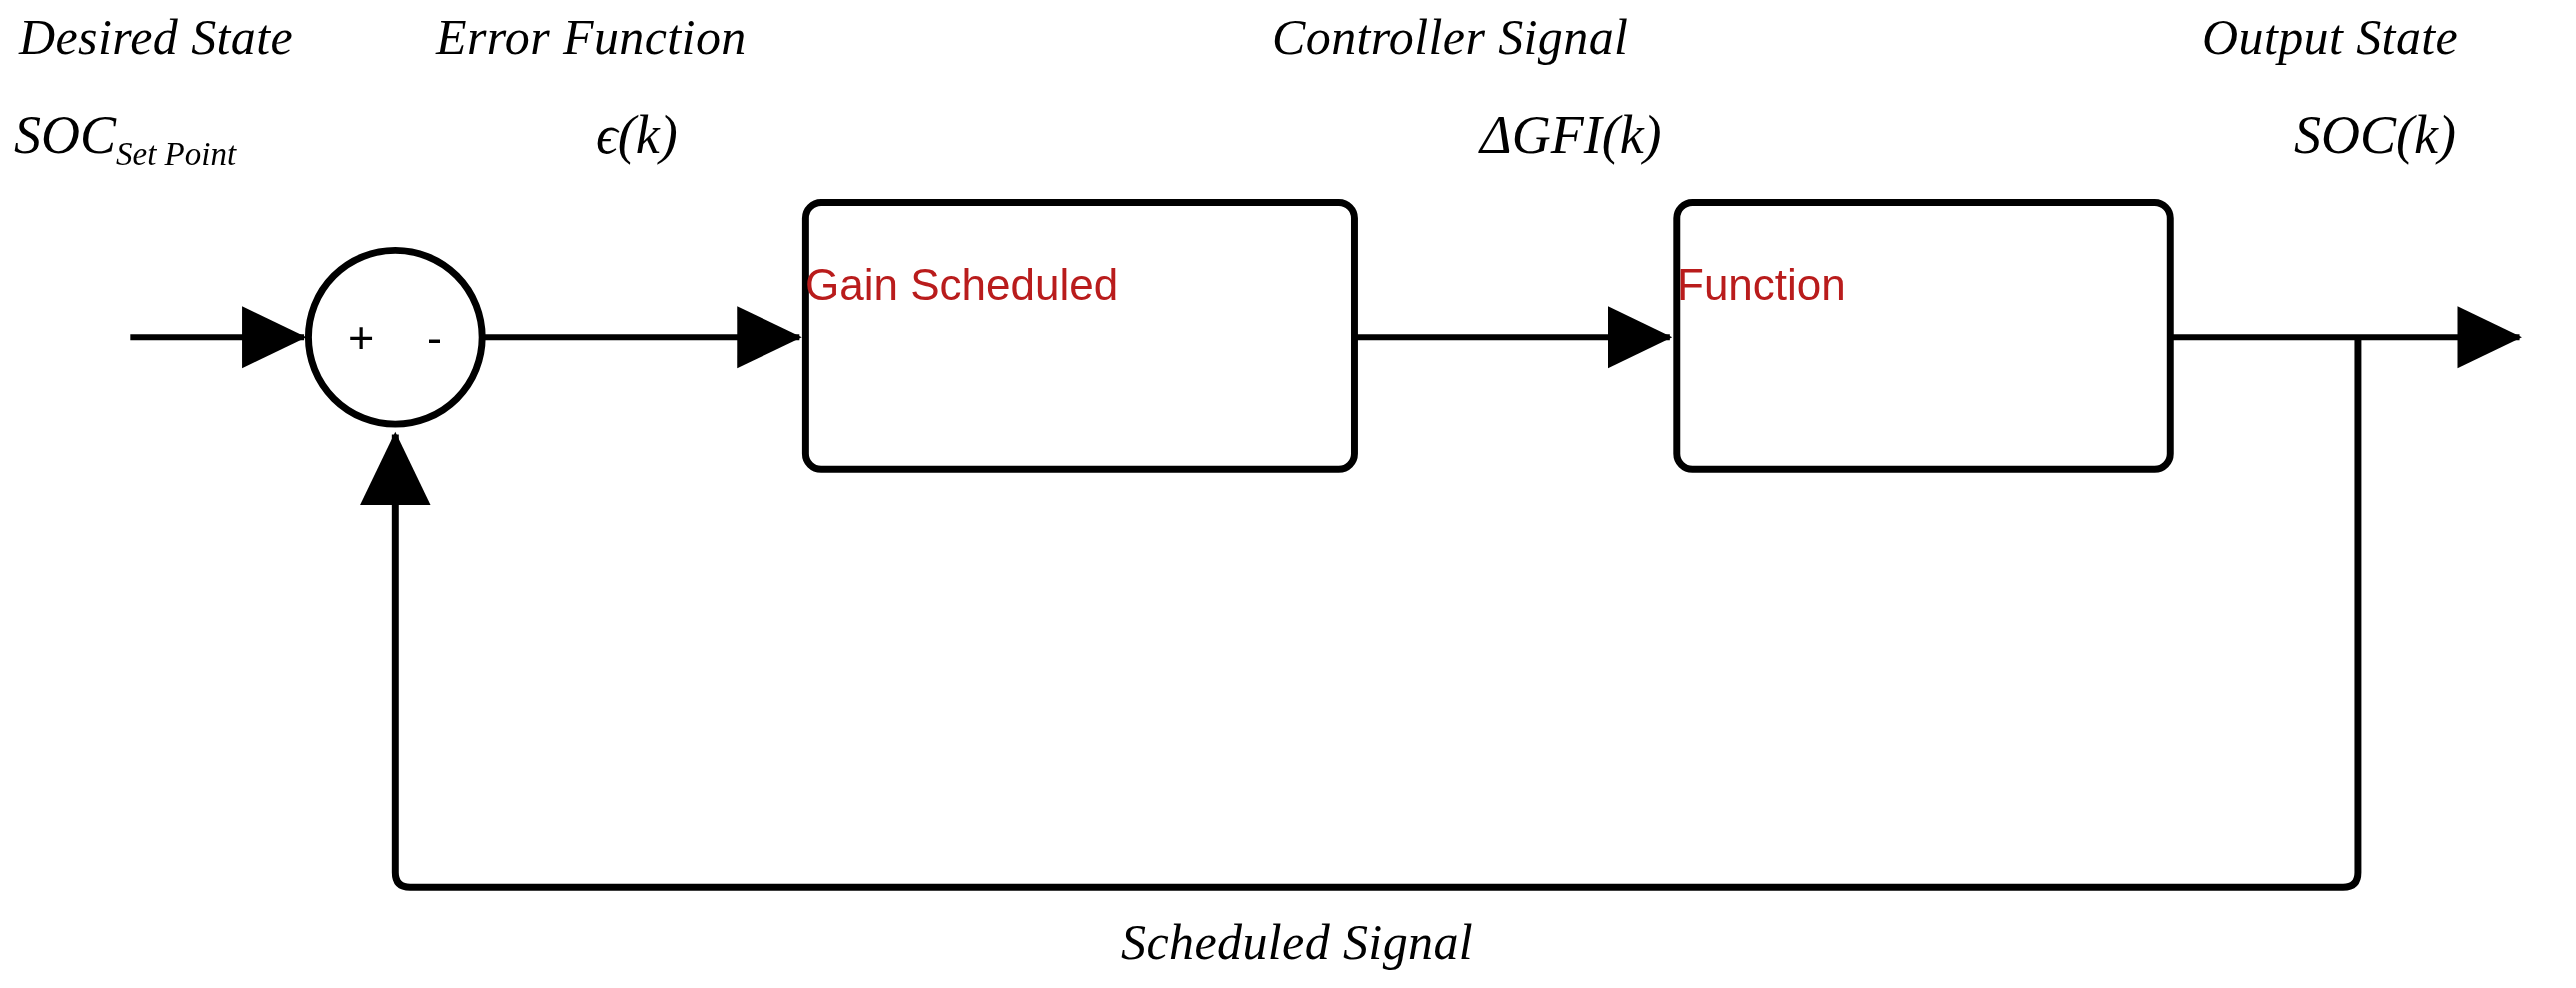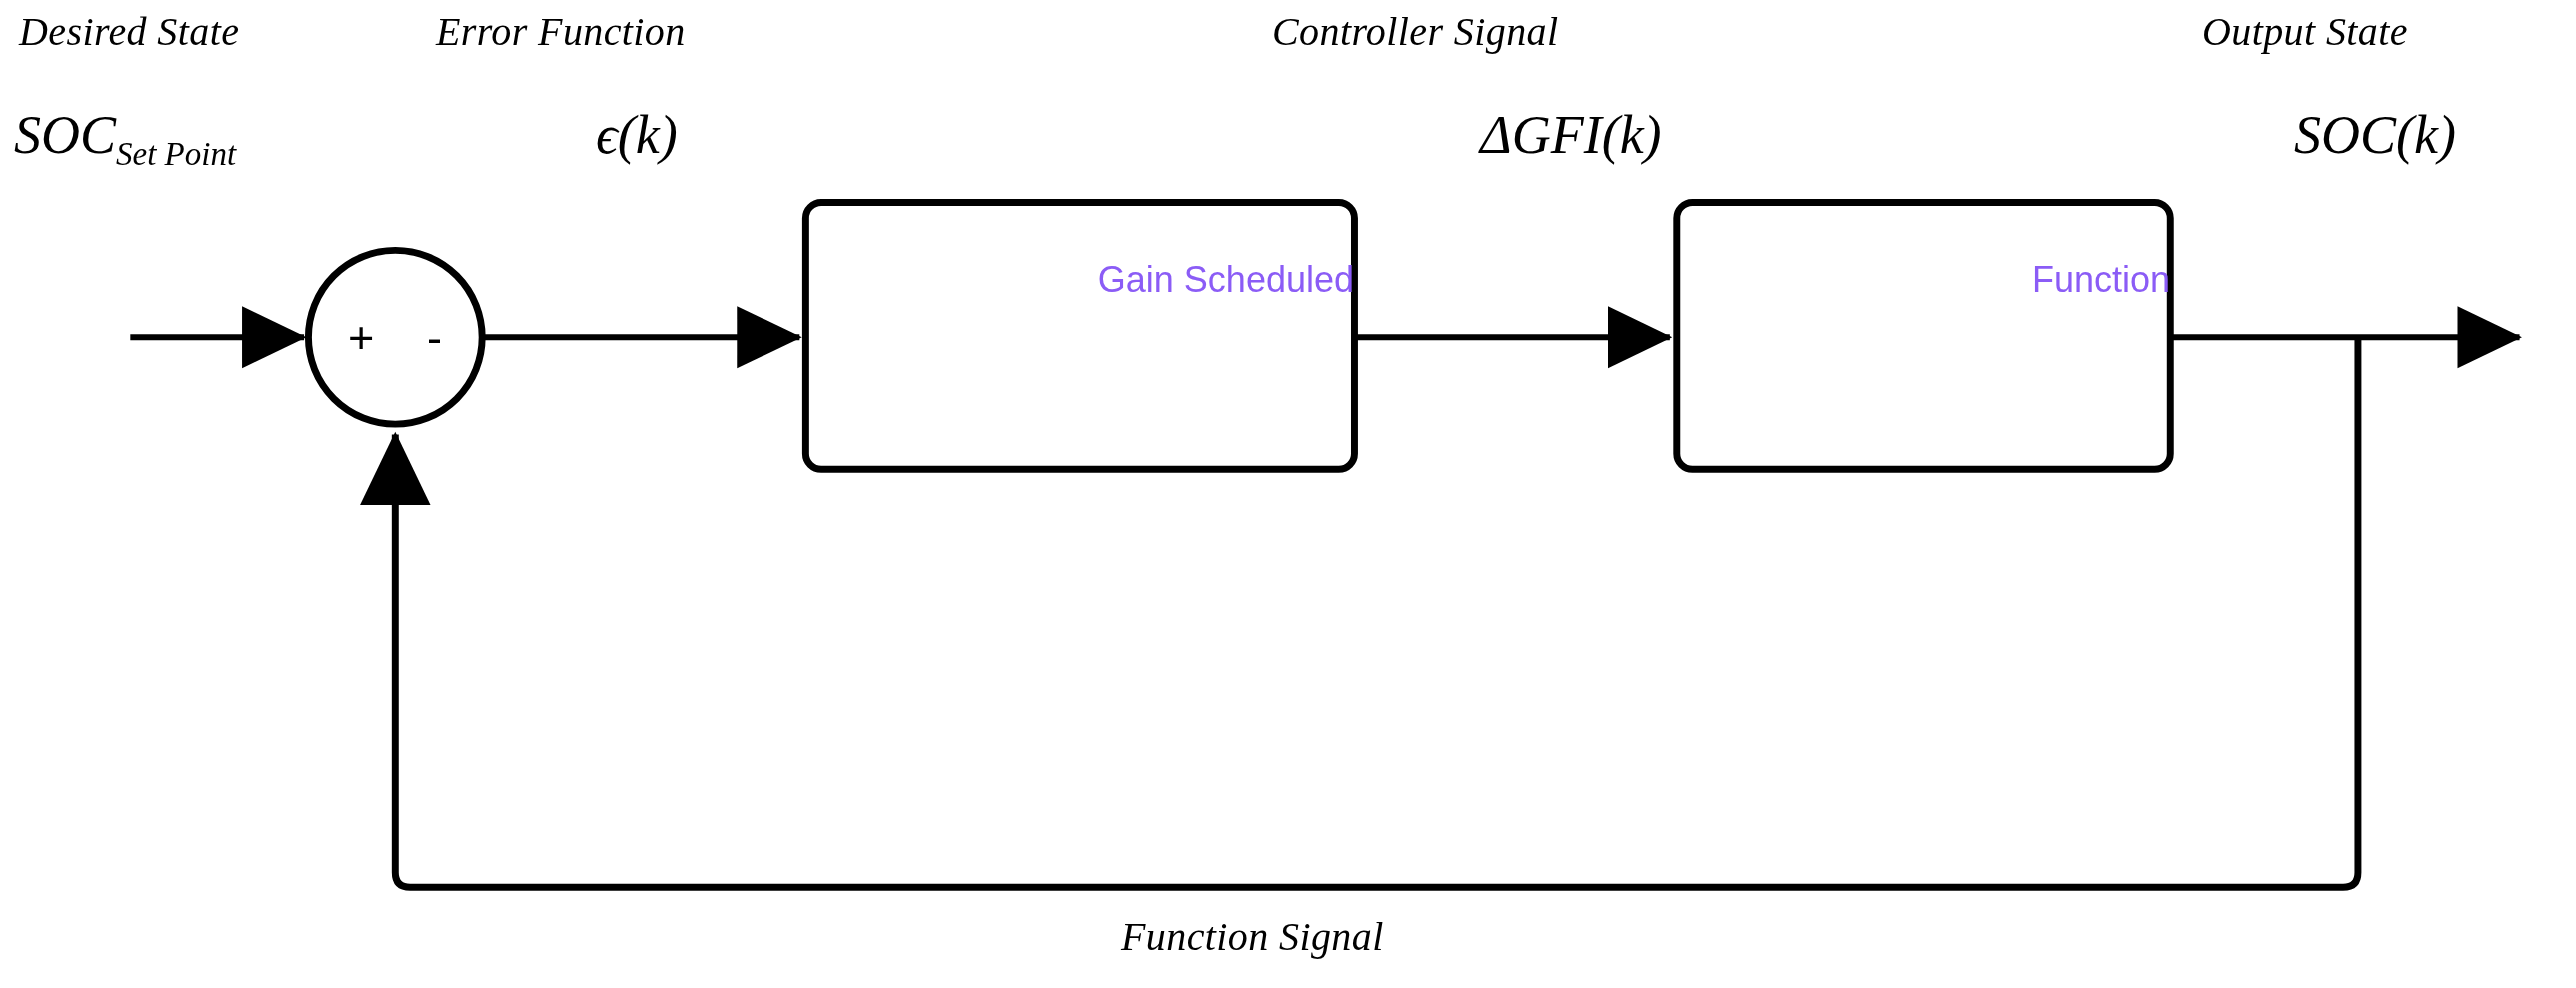--- a/index.html
+++ b/index.html
@@ -25,21 +25,21 @@
   .lbl {
     position: absolute;
     color: #000000;
     white-space: nowrap;
     line-height: 1;
   }
   
   .caption {
     font-family: "Liberation Serif", serif;
     font-style: italic;
-    font-size: 40px;
+    font-size: 50px;
     letter-spacing: 0.4px;
   }
   
   .mathvar {
     font-family: "Liberation Serif", serif;
     font-style: italic;
     font-size: 54px;
     margin-top: 32px;
   }
   .mathvar .sub {
@@ -48,23 +48,23 @@
     font-style: italic;
   }
   .mathvar .upr {
     font-style: italic;
   }
   
   .blocktext {
     position: absolute;
     font-family: "Liberation Sans", sans-serif;
     font-style: normal;
-    font-size: 36px;
-    color: #8b5cf6;
-    text-align: right;
+    font-size: 44px;
+    color: #b91c1c;
+    text-align: left;
     line-height: 1.18;
   }
   .sign {
     position: absolute;
     font-family: "Liberation Sans", sans-serif;
     font-size: 45px;
     color: #000000;
     line-height: 1;
   }
 </style>
@@ -123,16 +123,16 @@
   <div class="sign" style="left:427px; top:315px;">-</div>
 
   <div class="blocktext" style="left:805px; top:259px; width:549px;">
     <div>Gain Scheduled</div>
   </div>
 
   <div class="blocktext" style="left:1677px; top:259px; width:493px;">
     <div>Function</div>
   </div>
 
-  <div class="lbl caption" style="left:1121px; top:917px;">Function Signal</div>
+  <div class="lbl caption" style="left:1121px; top:917px;">Scheduled Signal</div>
 
 </div>
 
 
 </body></html>

